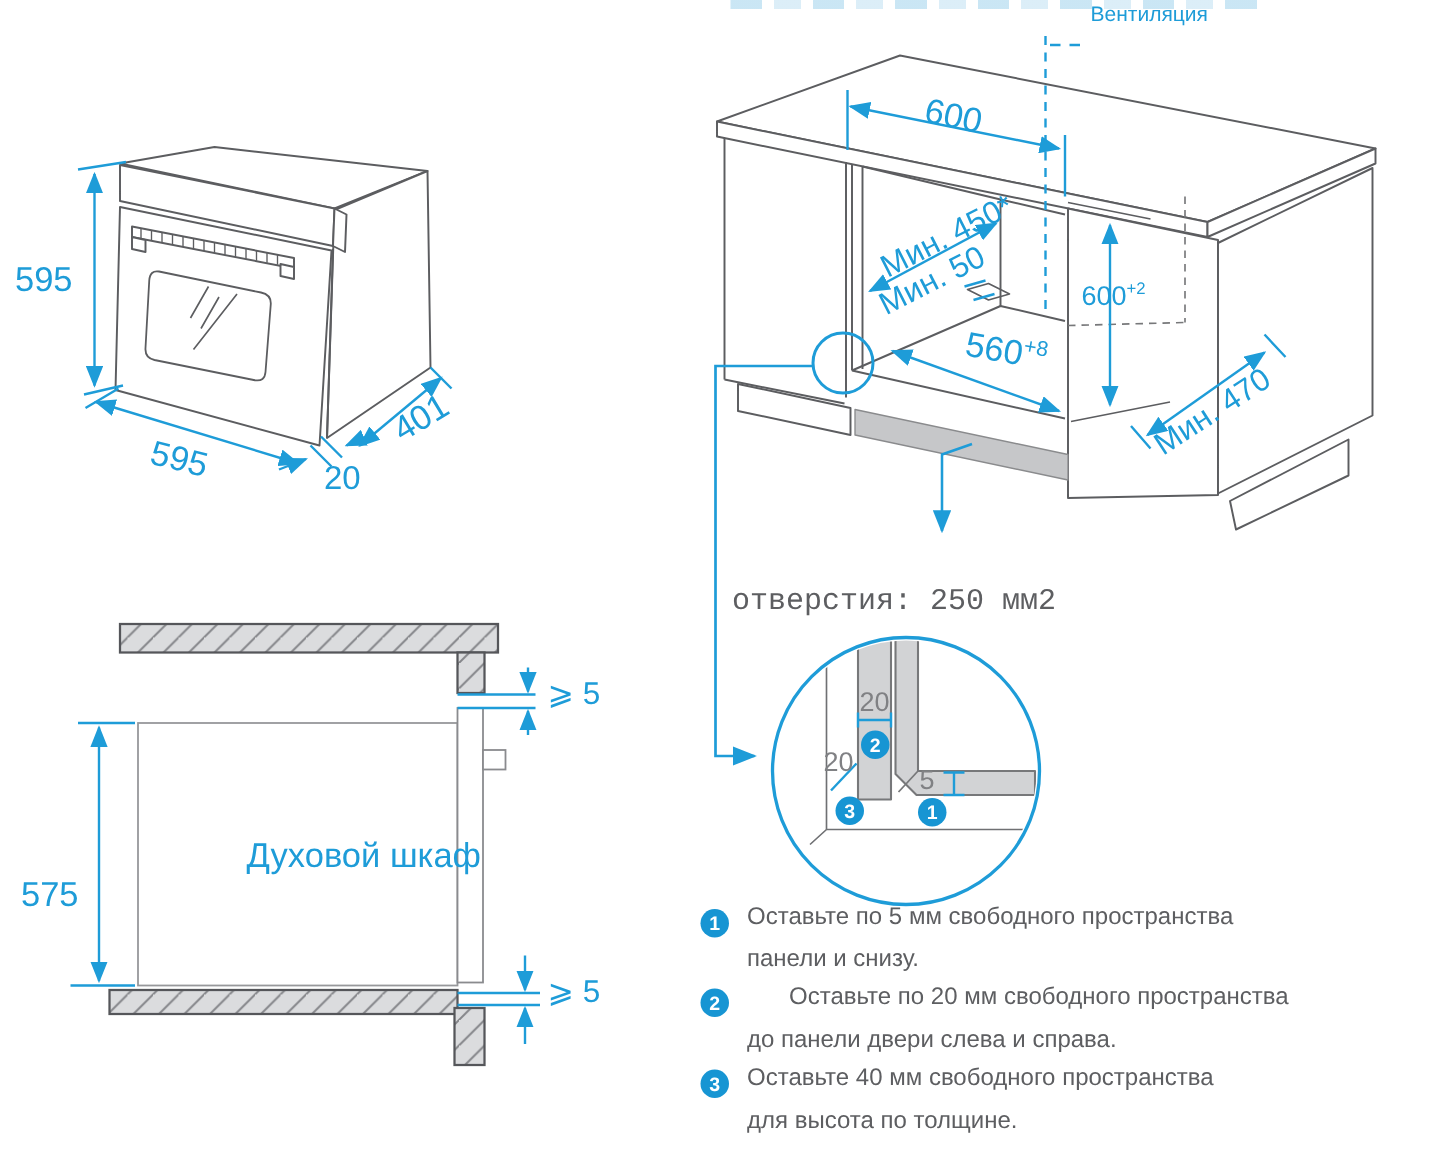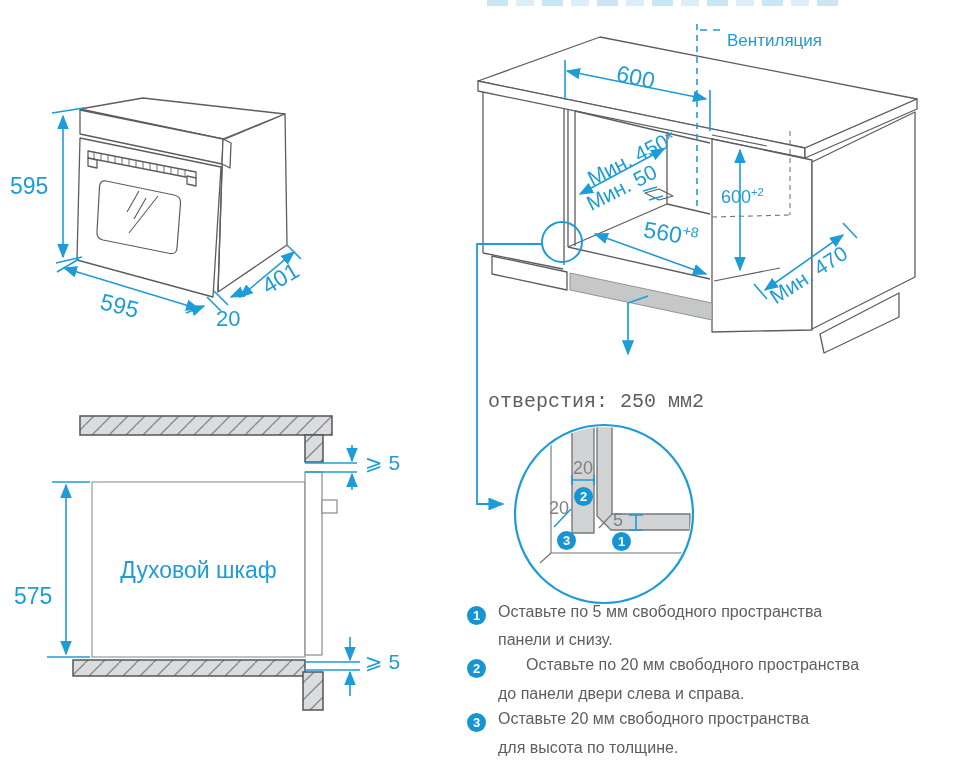--- a/index.html
+++ b/index.html
@@ -134,51 +134,51 @@
       <path d="M66,485 L66,654" marker-start="url(#ab)" marker-end="url(#ab)"></path>
       <path d="M52,482 L90,482 M47,657 L90,657"></path>
     </g>
   </svg>
 
   <div class="lbl blue" style="left:10px;top:174px;font-size:23px;">595</div>
   <div class="lbl blue" style="left:101px;top:289px;font-size:23px;transform:rotate(14deg);transform-origin:left center;">595</div>
   <div class="lbl blue" style="left:264px;top:276px;font-size:23px;transform:rotate(-31deg);transform-origin:left center;">401</div>
   <div class="lbl blue" style="left:216px;top:307px;font-size:22px;">20</div>
 
-  <div class="lbl blue" style="left:727px;top:32px;font-size:17px;">Вентиляция</div>
+  <div class="lbl blue" style="left:727px;top:2px;font-size:14px;">Вентиляция</div>
   <div class="lbl blue" style="left:617px;top:61px;font-size:23px;transform:rotate(12deg);transform-origin:left center;">600</div>
   <div class="lbl blue" style="left:589px;top:169px;font-size:21px;transform:rotate(-27deg);transform-origin:left center;">Мин. 450*</div>
   <div class="lbl blue" style="left:588px;top:194px;font-size:21px;transform:rotate(-27deg);transform-origin:left center;">Мин. 50</div>
   <div class="lbl blue" style="left:721px;top:188px;font-size:18px;"><span>600</span><sup>+2</sup></div>
   <div class="lbl blue" style="left:644px;top:217px;font-size:23px;transform:rotate(10deg);transform-origin:left center;"><span>560</span><sup>+8</sup></div>
   <div class="lbl blue" style="left:772px;top:288px;font-size:21px;transform:rotate(-33deg);transform-origin:left center;">Мин. 470</div>
 
   <div class="lbl note" style="left:488px;top:391px;font-size:20px;font-family:Liberation Mono, monospace;">отверстия: 250 мм2</div>
 
   <div class="lbl gray" style="left:571px;top:459px;width:24px;text-align:center;font-size:18px;">20</div>
   <div class="lbl gray" style="left:549px;top:499px;font-size:18px;">20</div>
   <div class="lbl gray" style="left:613px;top:511px;font-size:18px;">5</div>
   <div class="marker" style="left:574px;top:487px;">2</div>
   <div class="marker" style="left:557px;top:531px;">3</div>
   <div class="marker" style="left:612px;top:532px;">1</div>
 
   <div class="lbl blue" style="left:14px;top:584px;font-size:23px;">575</div>
-  <div class="lbl blue" style="left:92px;top:558px;width:213px;text-align:center;font-size:23px;">Духовой шкаф</div>
+  <div class="lbl blue" style="left:92px;top:558px;width:213px;text-align:center;font-size:23px;padding-left:44px;">Духовой шкаф</div>
   <div class="lbl blue" style="left:365px;top:452px;font-size:21px;">⩾ 5</div>
   <div class="lbl blue" style="left:365px;top:651px;font-size:21px;">⩾ 5</div>
 
   <div>
     <div class="marker" style="left:467px;top:606px;">1</div>
     <div class="instr-line" style="left:498px;top:603px;">Оставьте по 5 мм свободного пространства</div>
     <div class="instr-line" style="left:498px;top:631px;">панели и снизу.</div>
   </div>
   <div>
     <div class="marker" style="left:467px;top:659px;">2</div>
     <div class="instr-line" style="left:526px;top:656px;">Оставьте по 20 мм свободного пространства</div>
     <div class="instr-line" style="left:498px;top:685px;">до панели двери слева и справа.</div>
   </div>
   <div>
     <div class="marker" style="left:467px;top:713px;">3</div>
-    <div class="instr-line" style="left:498px;top:710px;">Оставьте 20 мм свободного пространства</div>
+    <div class="instr-line" style="left:498px;top:710px;">Оставьте 40 мм свободного пространства</div>
     <div class="instr-line" style="left:498px;top:739px;">для высота по толщине.</div>
   </div>
 
 </div>
 
 </body></html>

